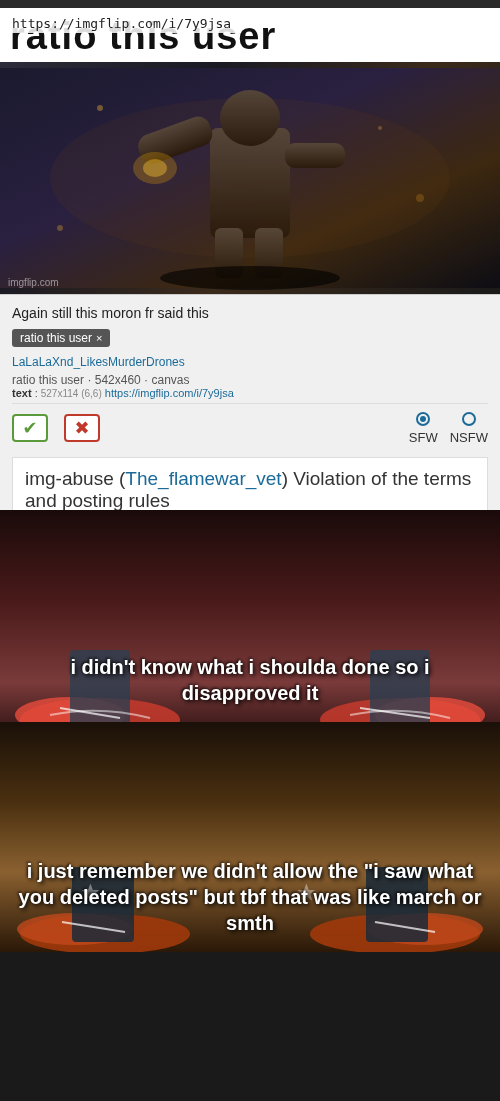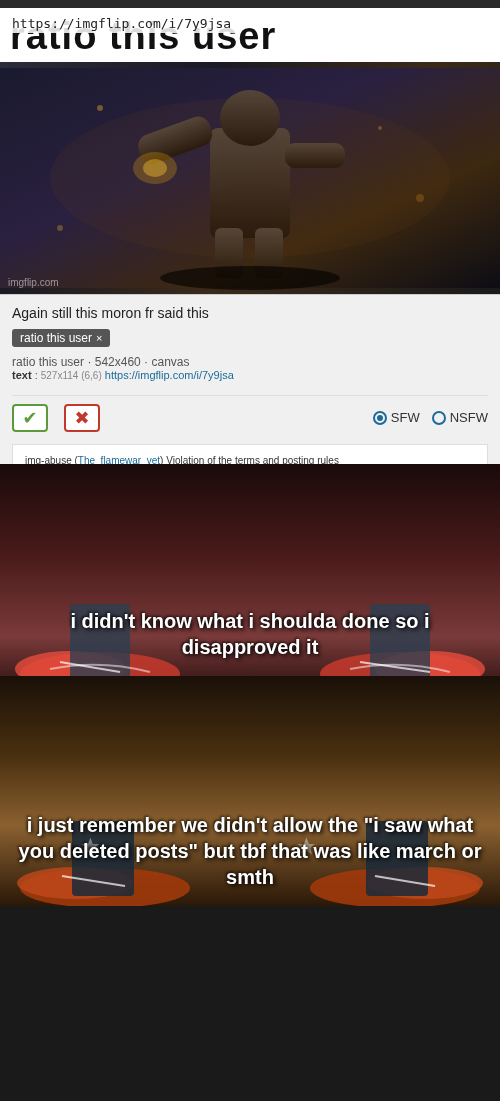--- a/index.html
+++ b/index.html
@@ -128,21 +128,21 @@
       color: #1a6b9a;
     }
 
     .template-info span {
       color: #555;
     }
 
     .text-info {
       font-size: 11px;
       color: #555;
-      margin-bottom: 14px;
+      margin-bottom: 4px;
     }
 
     .text-info .label {
       font-weight: bold;
       color: #333;
     }
 
     .text-info .small-coords {
       font-size: 10px;
       color: #888;
@@ -190,20 +190,21 @@
       align-items: center;
       margin-left: auto;
     }
 
     .radio-option {
       display: flex;
       align-items: center;
       gap: 4px;
       font-size: 13px;
       color: #333;
+      flex-direction: column;
     }
 
     .radio-circle {
       width: 14px;
       height: 14px;
       border-radius: 50%;
       border: 2px solid #1a6b9a;
       display: flex;
       align-items: center;
       justify-content: center;
@@ -215,21 +216,21 @@
       height: 6px;
       border-radius: 50%;
       background: #1a6b9a;
     }
 
     .abuse-notice {
       background: #fff;
       border: 1px solid #ddd;
       padding: 10px 12px;
       margin: 8px 0 0 0;
-      font-size: 10px;
+      font-size: 19px;
       color: #333;
     }
 
     .abuse-notice a {
       color: #1a6b9a;
       text-decoration: none;
     }
 
     .comment-bubble {
       background: #2d2d2d;
@@ -351,20 +352,21 @@
     <div class="caption-text">Again still this moron fr said this</div>
 
     <div class="tag-row">
       <div class="tag-badge">
         <span>ratio this user</span>
         <span class="x">×</span>
       </div>
     </div>
 
 
+    <a class="username-link" href="#">LaLaLaXnd_LikesMurderDrones</a>
 
     <div class="template-info">
       <span>ratio this user</span>
       <span> · </span>
       <span style="color:#555;">542x460</span>
       <span> · </span>
       <span style="color:#555;">canvas</span>
     </div>
 
     <div class="text-info">

